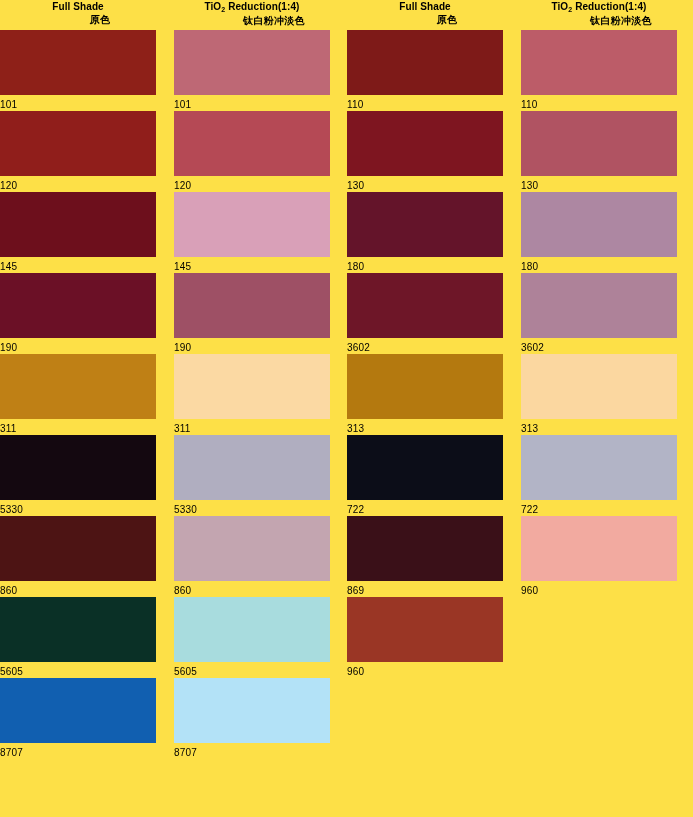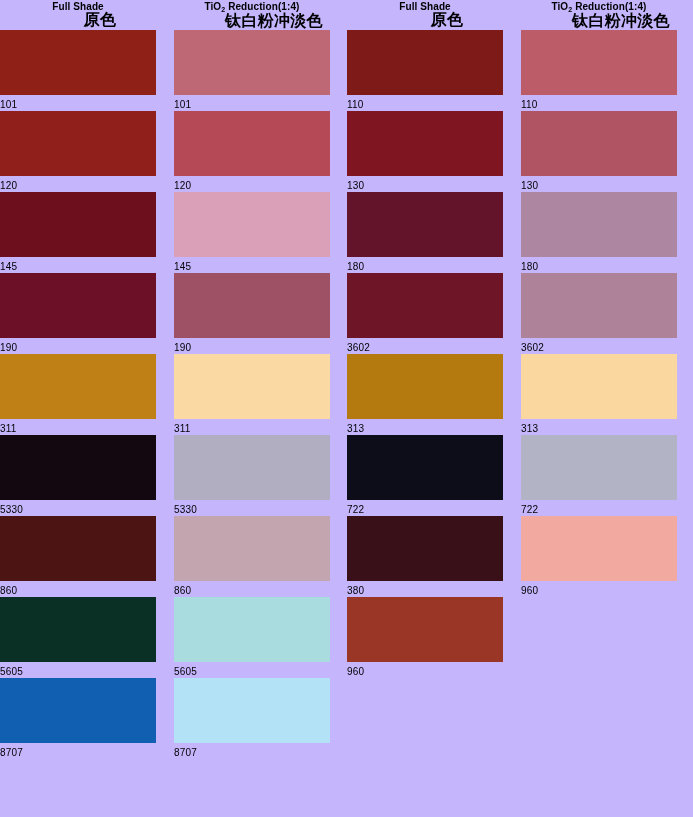--- a/index.html
+++ b/index.html
@@ -11,21 +11,21 @@
     width: 693px;
     height: 817px;
     font-family: "Liberation Sans", sans-serif;
     color: #000000;
     overflow: hidden;
   }
   #sheet {
     position: relative;
     width: 693px;
     height: 817px;
-    background: #c4b5fd;
+    background: #fde047;
   }
   .half {
     position: absolute;
     top: 0;
     width: 346px;
     height: 817px;
   }
   .half.left  { left: 0px; }
   .half.right { left: 347px; }
 
@@ -51,21 +51,21 @@
     letter-spacing: 0.1px;
     white-space: nowrap;
   }
   .head-en sub {
     font-size: 7px;
     vertical-align: baseline;
     position: relative;
     top: 2px;
   }
   .head-cn {
-    font-size: 16px;
+    font-size: 10px;
     font-weight: bold;
     line-height: 13px;
     letter-spacing: 0.3px;
     white-space: nowrap;
     margin-left: 44px;
   }
 
   .col {
     position: absolute;
     top: 30px;
@@ -227,21 +227,21 @@
       <div class="cell">
         <div class="swatch" style="background: rgb(180, 121, 15);"></div>
         <div class="swatch-label">313</div>
       </div>
       <div class="cell">
         <div class="swatch" style="background: rgb(12, 13, 24);"></div>
         <div class="swatch-label">722</div>
       </div>
       <div class="cell">
         <div class="swatch" style="background: rgb(58, 16, 24);"></div>
-        <div class="swatch-label">380</div>
+        <div class="swatch-label">869</div>
       </div>
       <div class="cell">
         <div class="swatch" style="background: rgb(154, 54, 37);"></div>
         <div class="swatch-label">960</div>
       </div>
     </div>
 
     <div class="col c2">
       <div class="cell">
         <div class="swatch" style="background: rgb(188, 92, 104);"></div>

